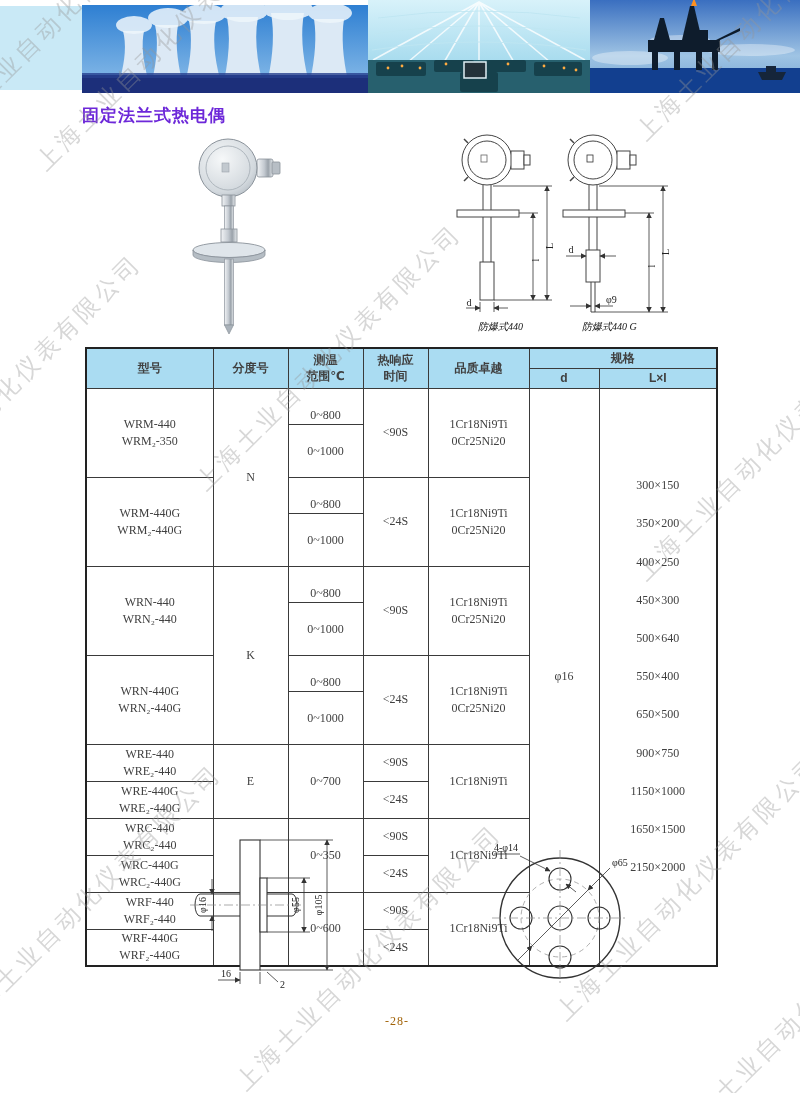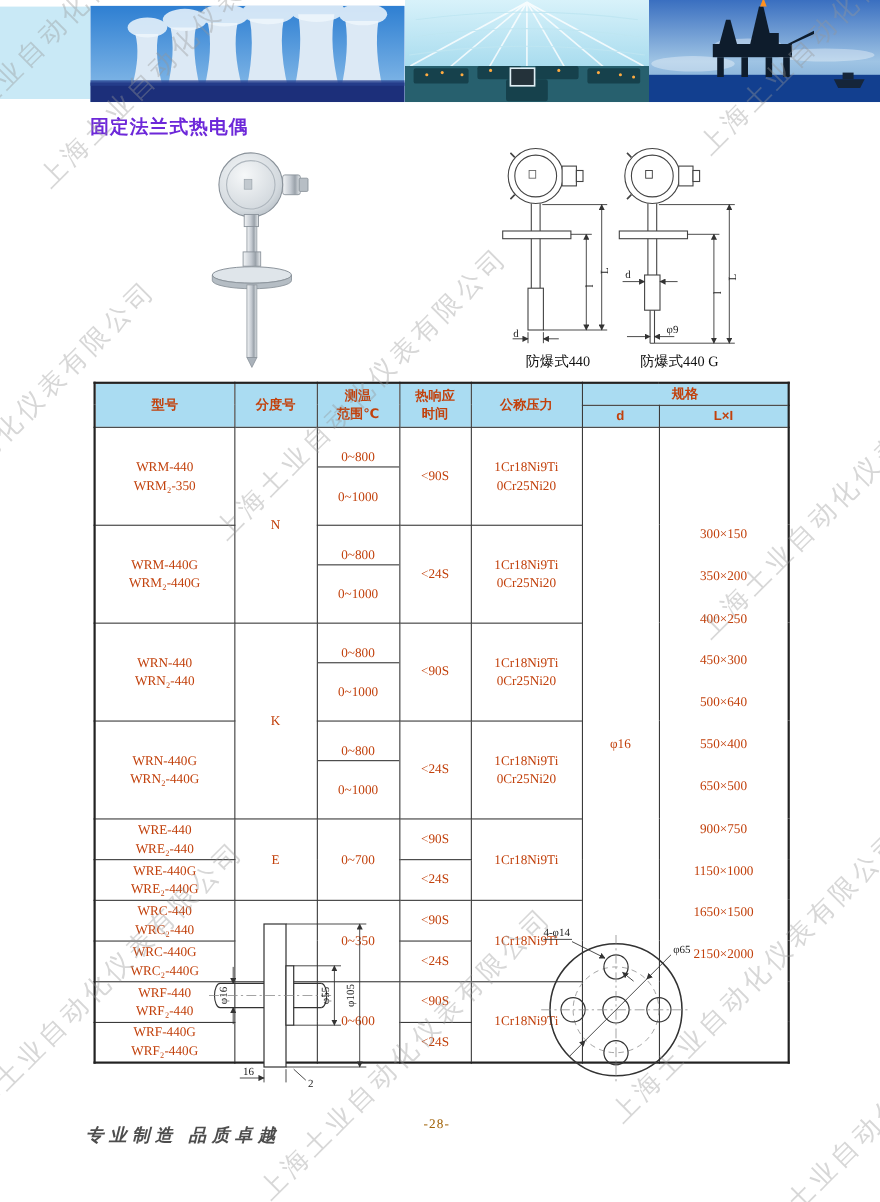--- a/index.html
+++ b/index.html
@@ -12,24 +12,24 @@
   
   .hdr{position:absolute;left:0;top:0;width:800px;height:93px;z-index:1;}
   .hdr-block{position:absolute;left:0;top:6px;width:82px;height:84px;background:#c9e9f6;}
   .photo{position:absolute;overflow:hidden;}
   .photo svg{display:block;}
   
   .title{position:absolute;left:82px;top:104px;z-index:2;font-size:17px;font-weight:bold;
          color:#6d28d9;letter-spacing:1px;font-family:"Liberation Sans","DejaVu Sans",sans-serif;}
   
   .abs{position:absolute;z-index:2;}
-  .cap{position:absolute;z-index:2;font-size:13px;color:#111;}
+  .cap{position:absolute;z-index:2;font-size:10px;color:#111;font-style:italic;}
   
   .spec-table{position:absolute;left:85px;top:347px;width:631px;z-index:2;
-      border-collapse:collapse;table-layout:fixed;font-size:12px;color:#c2410c;text-align:center;
+      border-collapse:collapse;table-layout:fixed;font-size:12px;color:#404040;text-align:center;
       border:2px solid #222;}
   .spec-table th,.spec-table td{border:1px solid #3a3a3a;padding:0;overflow:hidden;}
   .spec-table thead th{background:#aadcf2;font-weight:bold;white-space:pre-line;line-height:16px;
       font-size:12px;font-family:"Liberation Sans","DejaVu Sans",sans-serif;}
   .spec-table thead tr{height:20px;}
   .spec-table tbody tr{height:37px;}
   .spec-table tbody td{white-space:pre-line;line-height:17px;background:transparent;}
   td.range-stack{padding:0;}
   .rs1,.rs2{height:18px;line-height:18px;}
   .rs1{border-bottom:1px solid #3a3a3a;}
@@ -287,21 +287,21 @@
         <col style="width:118px">
     </colgroup>
     <thead>
       <tr>
         <th rowspan="2">型号</th>
         <th rowspan="2">分度号</th>
         <th rowspan="2">测温
 范围℃</th>
         <th rowspan="2">热响应
 时间</th>
-        <th rowspan="2">公称压力</th>
+        <th rowspan="2">品质卓越</th>
         <th colspan="2">规格</th>
       </tr>
       <tr>
         <th>d</th>
         <th>L×I</th>
       </tr>
     </thead>
     <tbody>
       <tr>
         <td>WRM-440
@@ -460,16 +460,15 @@
         <path d="M146,44 L152,38"></path>
         <path d="M62,26 L92,41" marker-end="url(#ar)"></path>
         <path d="M118,62 L108,54" marker-end="url(#ar)"></path>
         <path d="M36,24 L62,24"></path>
       </g>
       <text class="dimtxt" x="36" y="21">4-φ14</text>
       <text class="dimtxt" x="154" y="36">φ65</text>
     </svg>
   </div>
 
-  <div class="slogan">专业制造 品质卓越</div>
   <div class="pageno">-28-</div>
 
 </div>
 
 </body></html>

